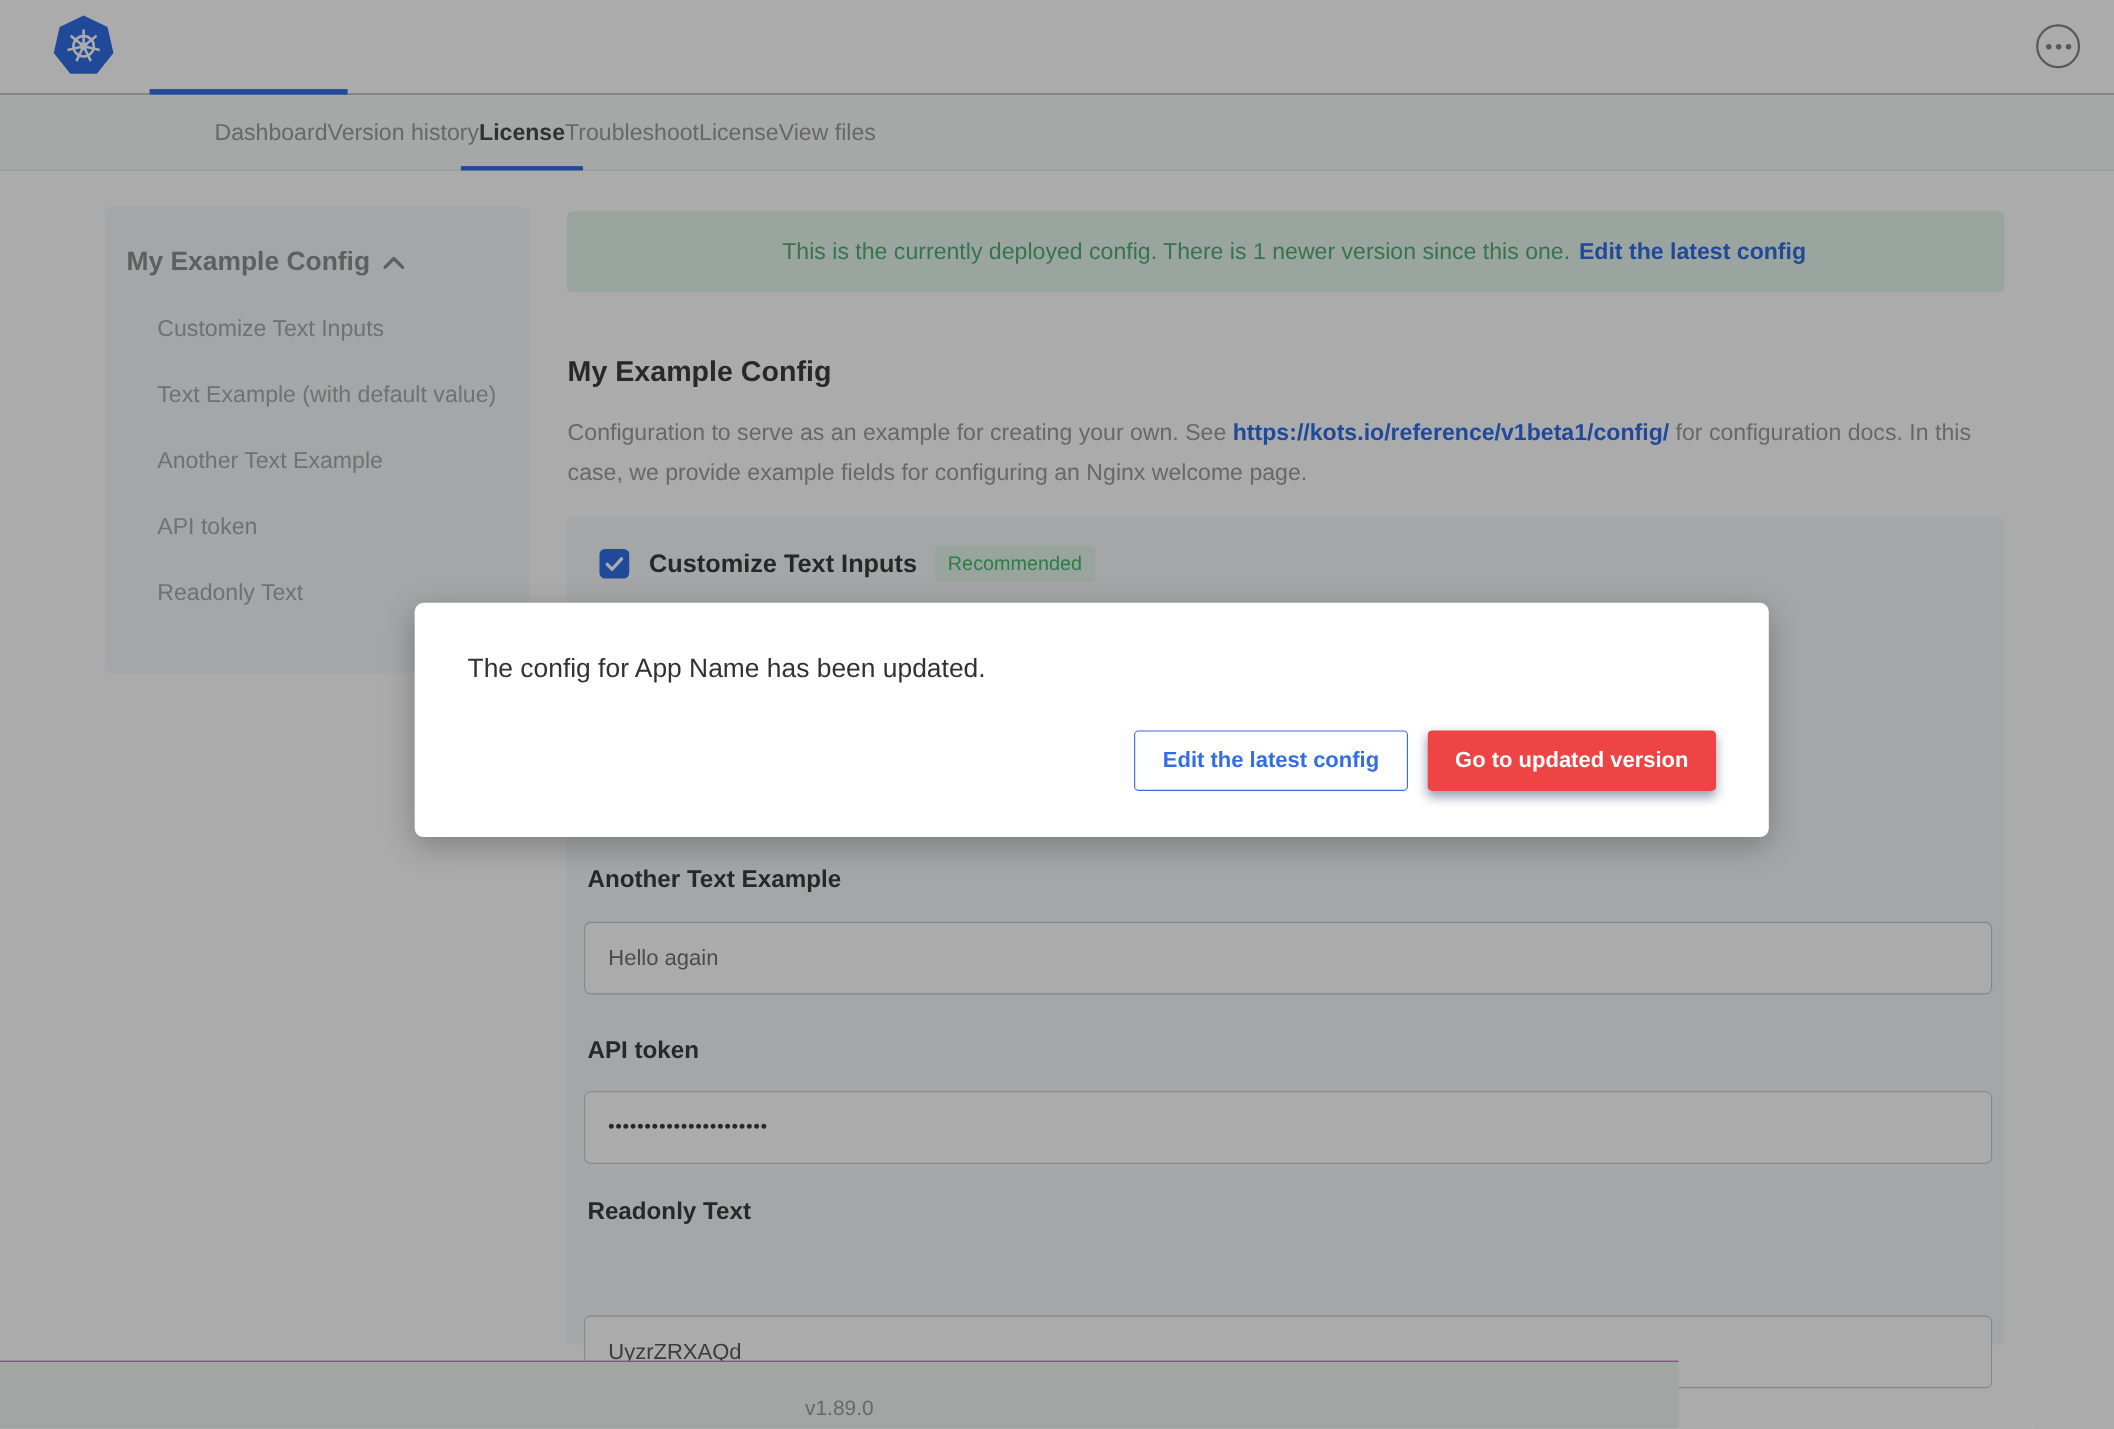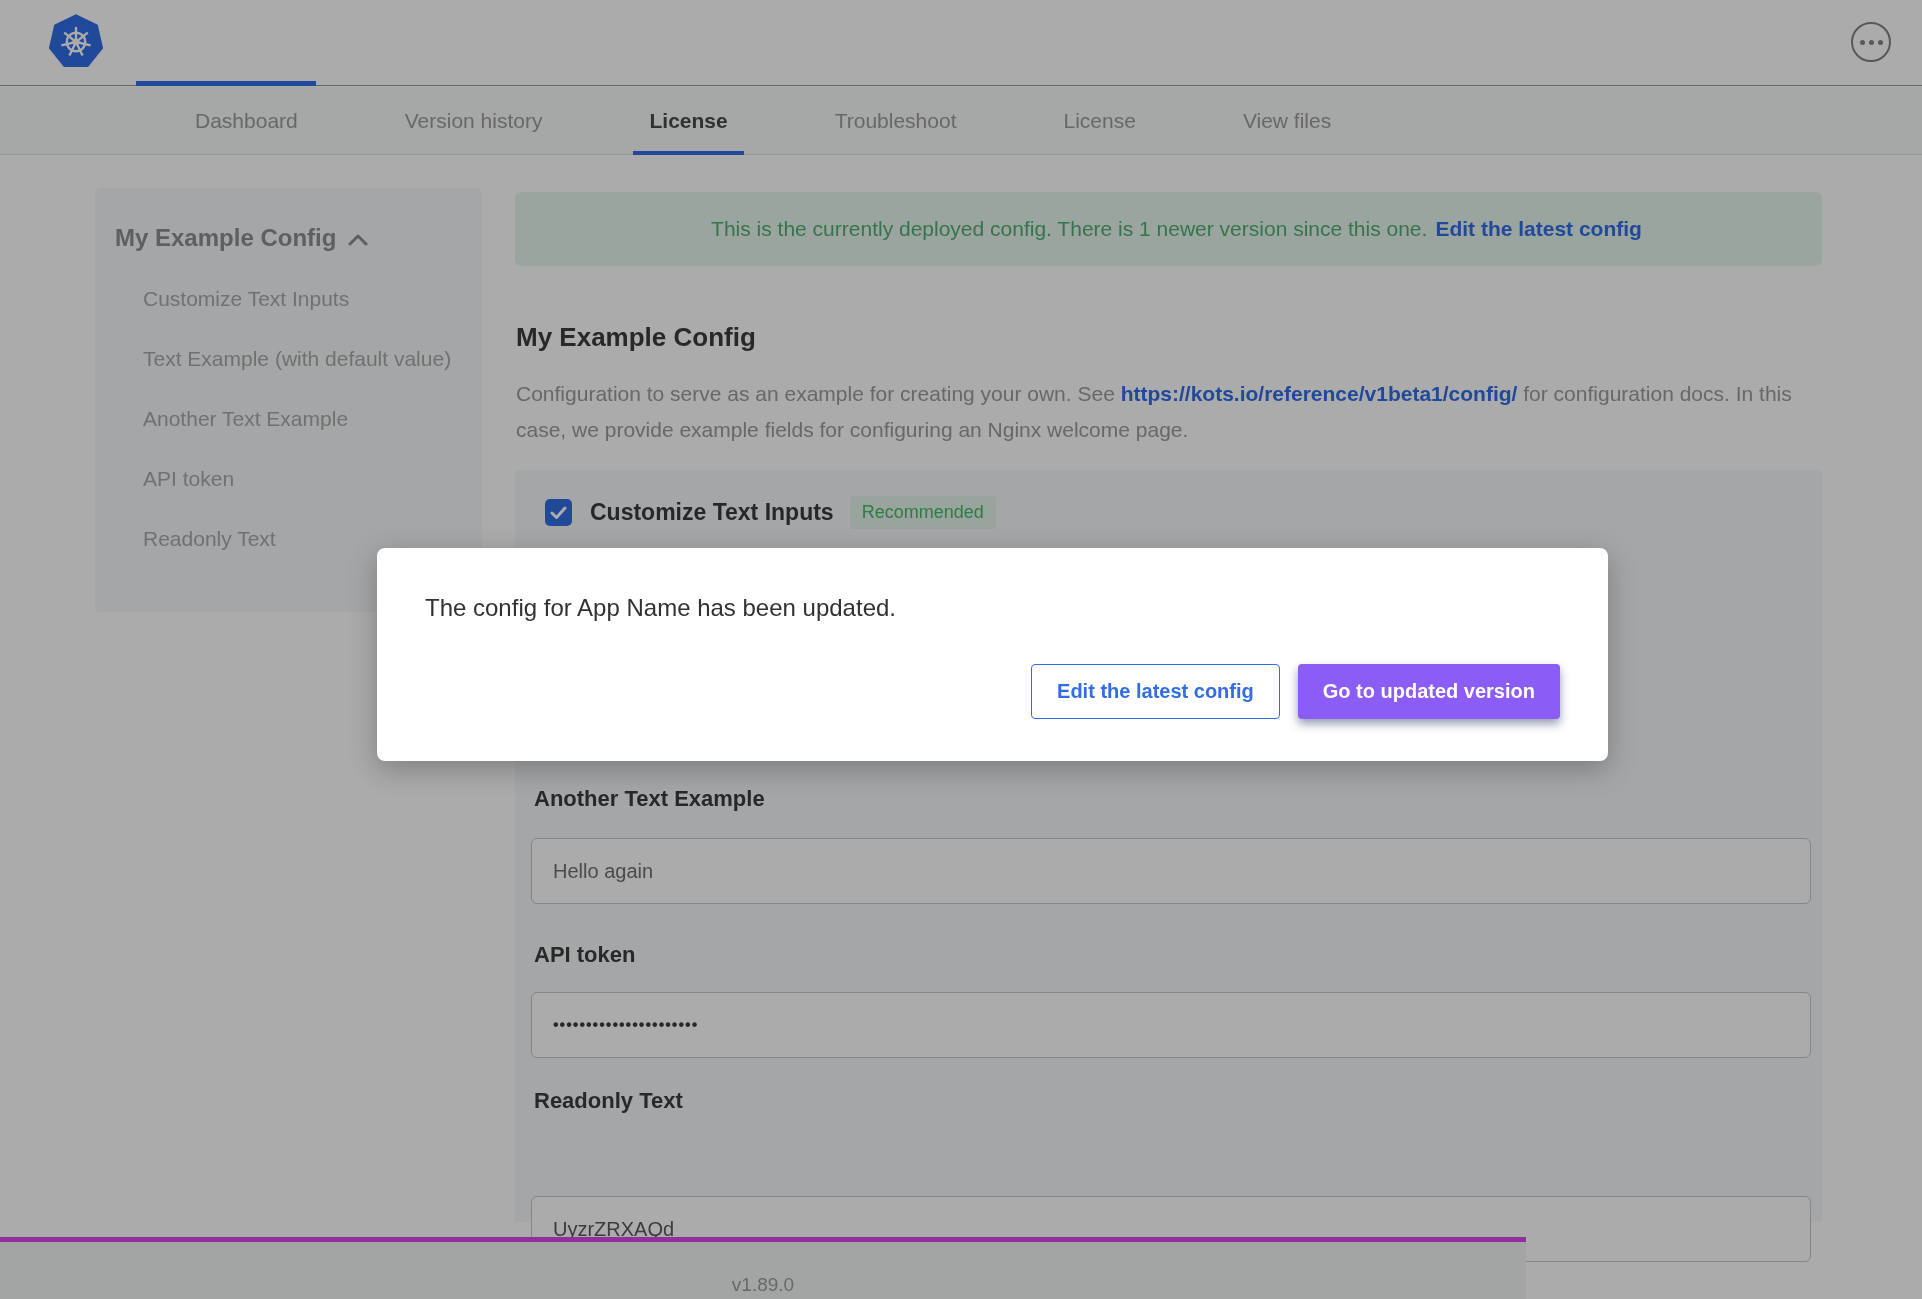--- a/index.html
+++ b/index.html
@@ -31,21 +31,21 @@
     border: 2px solid #848484; border-radius: 50%;
     display: flex; align-items: center; justify-content: center; gap: 4px;
     background: transparent; cursor: pointer;
   }
   .overflow-btn i { width: 5px; height: 5px; border-radius: 50%; background: #848484; display: block; }
 
   
   .subnav {
     position: absolute; left: 0; top: 87px; width: 1922px; height: 68px;
     background: #f8f9fa; border-bottom: 1px solid #e3e3e3;
-    display: flex; align-items: center; padding-left: 195px; gap: 107px;
+    display: flex; align-items: center; padding-left: 195px; 
   }
   .subnav .tab {
     position: relative; height: 68px; display: flex; align-items: center;
     font-size: 21px; color: #9b9b9b; cursor: pointer; white-space: nowrap;
   }
   .subnav .tab.active { color: #4a4a4a; font-weight: bold; }
   .subnav .tab.active::after {
     content: ""; position: absolute; left: -16px; right: -16px; bottom: 0;
     height: 4px; background: #326de6;
   }
@@ -109,21 +109,21 @@
     background: #ffffff; border: 1px solid #c4c9cc; border-radius: 6px;
     font-family: "Liberation Sans", sans-serif;
     font-size: 20px; color: #707070; padding: 0 21px; outline: none;
   }
   .field-input.masked { font-size: 16px; font-weight: bold; color: #3c3c3c; letter-spacing: 1px; }
   .field-input.readonly { color: #5a5a5a; }
 
   
   .footer {
     position: absolute; left: 0; top: 1237px; width: 1526px; height: 62px;
-    background: #f4f6f7; border-top: 5px solid #d946ef;
+    background: #f4f6f7; border-top: 1px solid #d946ef;
     display: flex; align-items: flex-start; justify-content: center;
     padding-top: 32px; font-size: 19px; color: #9b9b9b;
   }
 
   
   .overlay {
     position: absolute; left: 0; top: 0; width: 1922px; height: 1299px;
     background: rgba(0,0,0,0.33); z-index: 10;
   }
   .modal {
@@ -141,21 +141,21 @@
     display: flex; gap: 18px;
   }
   .btn {
     height: 55px; padding: 0 25px; border-radius: 4px;
     font-family: "Liberation Sans", sans-serif;
     font-size: 20px; font-weight: bold; cursor: pointer;
     display: flex; align-items: center; justify-content: center;
   }
   .btn-secondary { background: #ffffff; border: 1px solid #326de6; color: #326de6; }
   .btn-primary {
-    background: #8b5cf6; border: none; color: #ffffff;
+    background: #ef4444; border: none; color: #ffffff;
     box-shadow: 0 5px 10px rgba(20,40,90,0.45);
   }
 </style>
 </head>
 <body>
 
 <header class="topbar">
   <span class="logo">
     <svg viewBox="0 0 100 100" width="58" height="58">
       <polygon points="50,2 87.5,20.1 96.8,60.7 70.8,93.2 29.2,93.2 3.2,60.7 12.5,20.1" fill="#326de6"></polygon>

